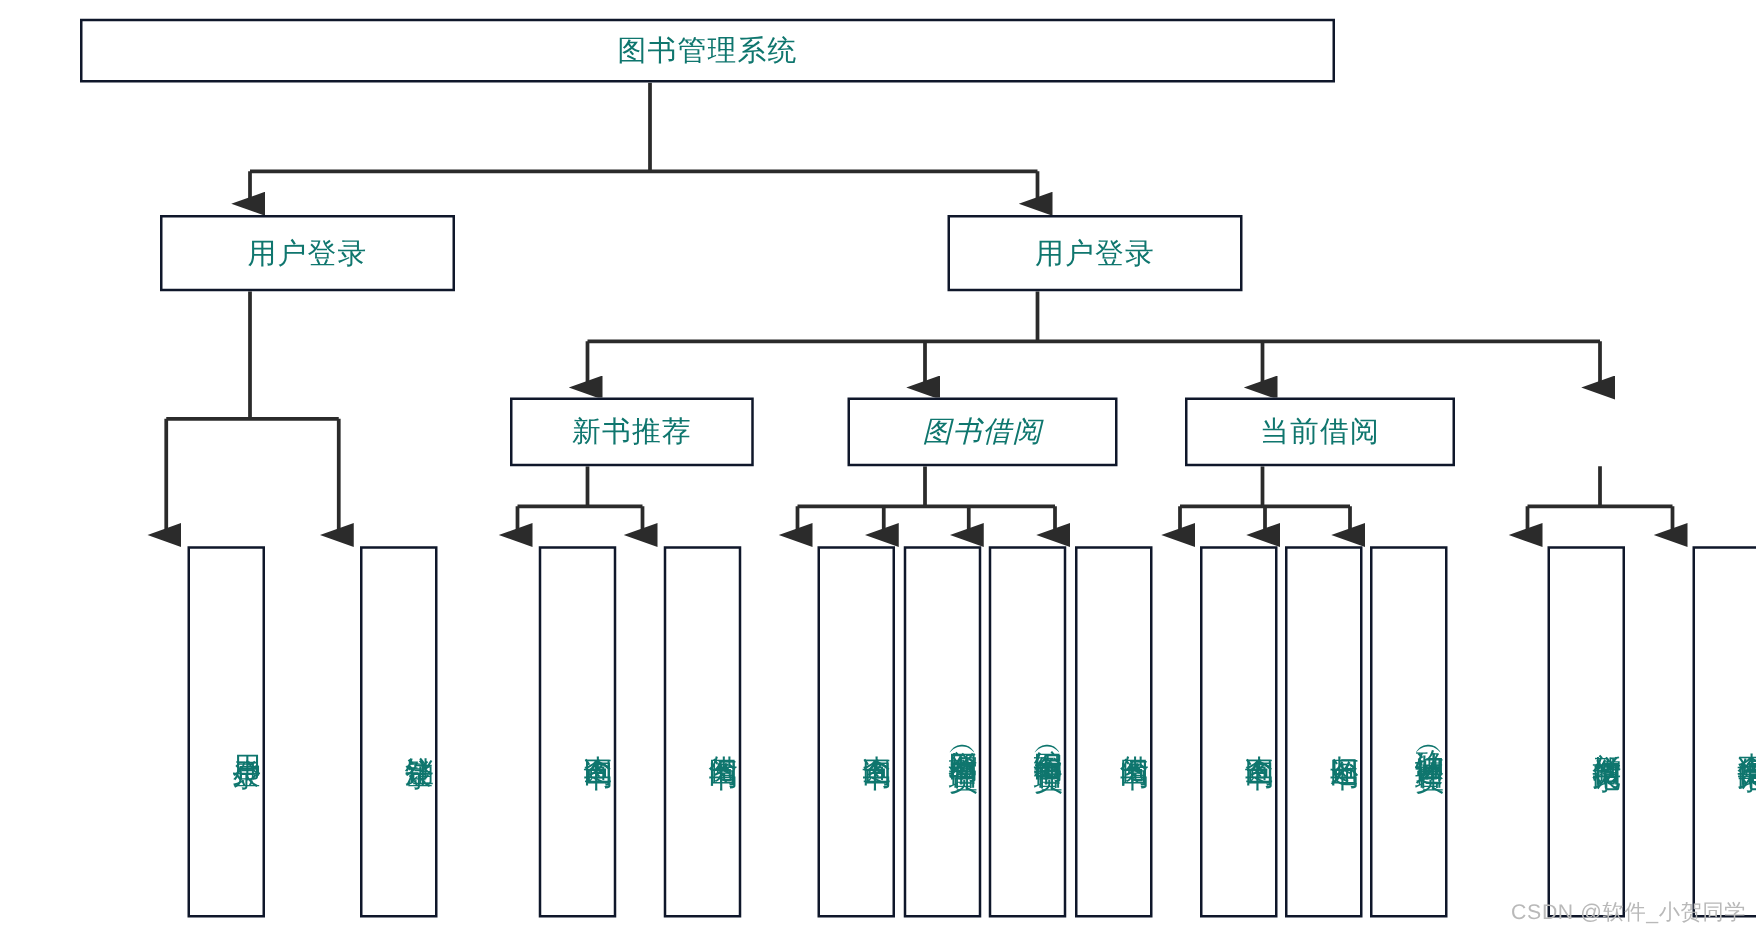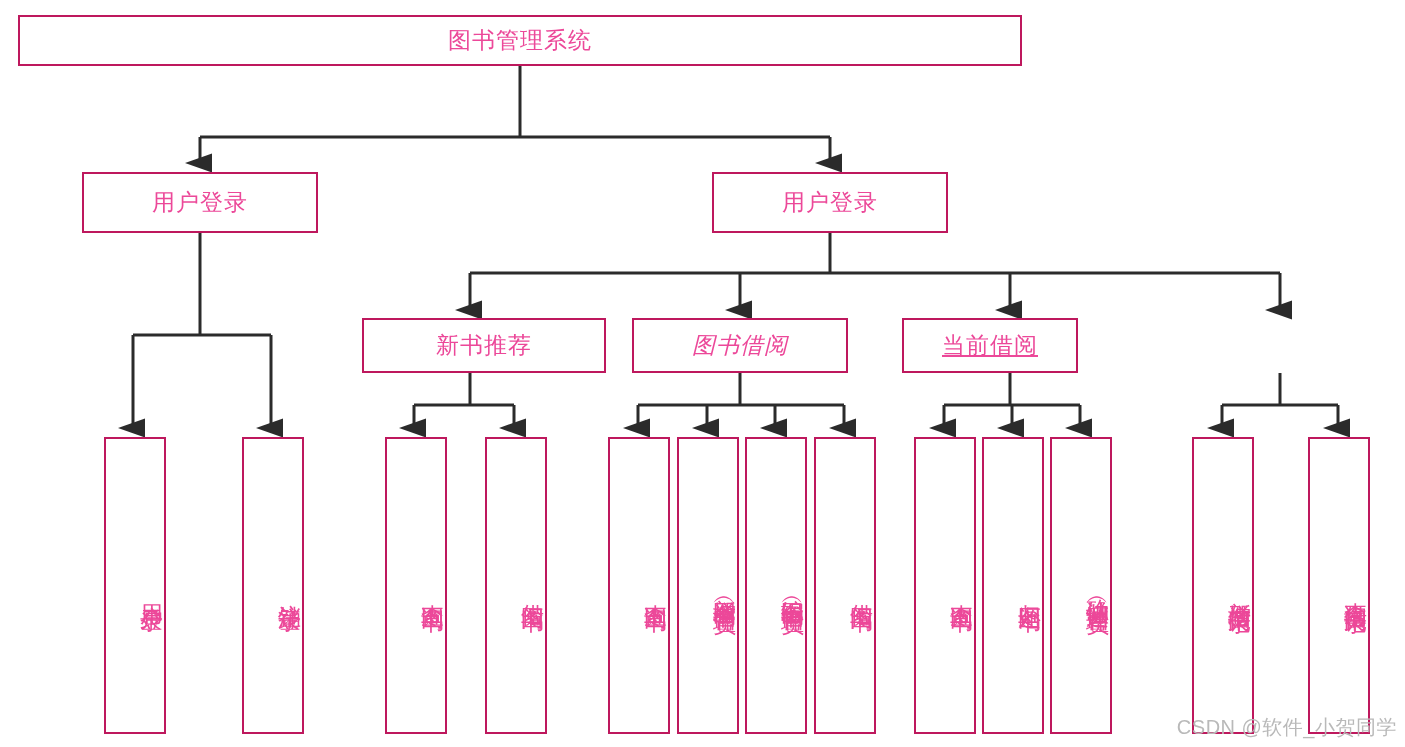--- a/index.html
+++ b/index.html
@@ -22,25 +22,26 @@
     left: 0;
     top: 0;
     width: 1405px;
     height: 747px;
     pointer-events: none;
   }
   .node {
     position: absolute;
     box-sizing: border-box;
     background: #ffffff;
-    border: 2px solid #be185d;
+    border: 2px solid #0f172a;
     display: flex;
     align-items: center;
     justify-content: center;
-    color: #ec4899;
+    color: #0f766e;
+    margin-left: 46px;
   }
   .node.horiz {
     font-size: 23px;
     letter-spacing: 1px;
   }
   .node.vert {
     writing-mode: vertical-rl;
     text-orientation: upright;
     font-size: 23px;
     letter-spacing: 2px;
@@ -52,21 +53,21 @@
     display: block;
     line-height: 1.05;
   }
   .node.vert .label {
     white-space: nowrap;
   }
   #watermark {
     position: absolute;
     right: 8px;
     bottom: 6px;
-    font-size: 20px;
+    font-size: 17px;
     color: #b9b9b9;
     letter-spacing: 0.5px;
     user-select: none;
   }
 </style>
 </head>
 <body>
 
 <div id="canvas">
 
@@ -124,27 +125,27 @@
     <span class="label">图书管理系统</span>
   </div>
 
   <div class="node horiz" style="left:82px; top:172px; width:236px; height:61px;">
     <span class="label">用户登录</span>
   </div>
   <div class="node horiz" style="left:712px; top:172px; width:236px; height:61px;">
     <span class="label">用户登录</span>
   </div>
 
-  <div class="node horiz" style="left:362px; top:318px; width:244px; height:55px;align-items:center;">
+  <div class="node horiz" style="left:362px; top:318px; width:195px; height:55px;align-items:center;">
     <span class="label">新书推荐</span>
   </div>
   <div class="node horiz" style="left:632px; top:318px; width:216px; height:55px;font-style:italic;">
     <span class="label">图书借阅</span>
   </div>
-  <div class="node horiz" style="left:902px; top:318px; width:176px; height:55px;text-decoration:underline;">
+  <div class="node horiz" style="left:902px; top:318px; width:216px; height:55px;">
     <span class="label">当前借阅</span>
   </div>
 
   <div class="node vert" style="left:104px; top:437px; width:62px; height:297px;">
     <span class="label">用户登录</span>
   </div>
   <div class="node vert" style="left:242px; top:437px; width:62px; height:297px;">
     <span class="label">注销登录</span>
   </div>
 

